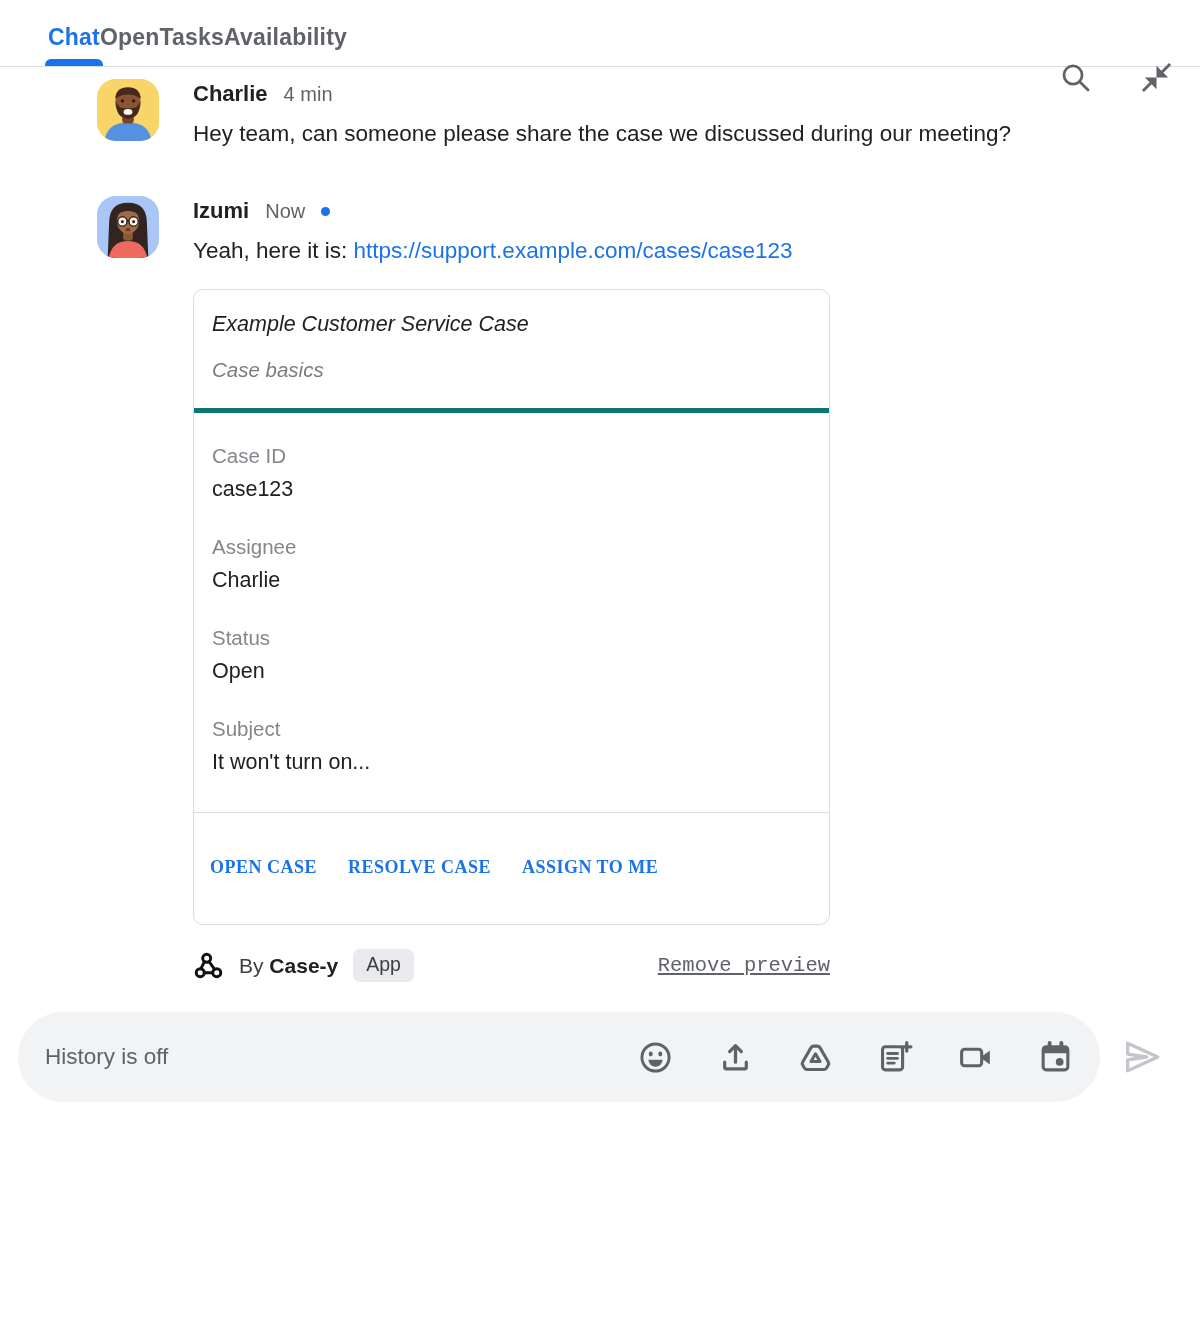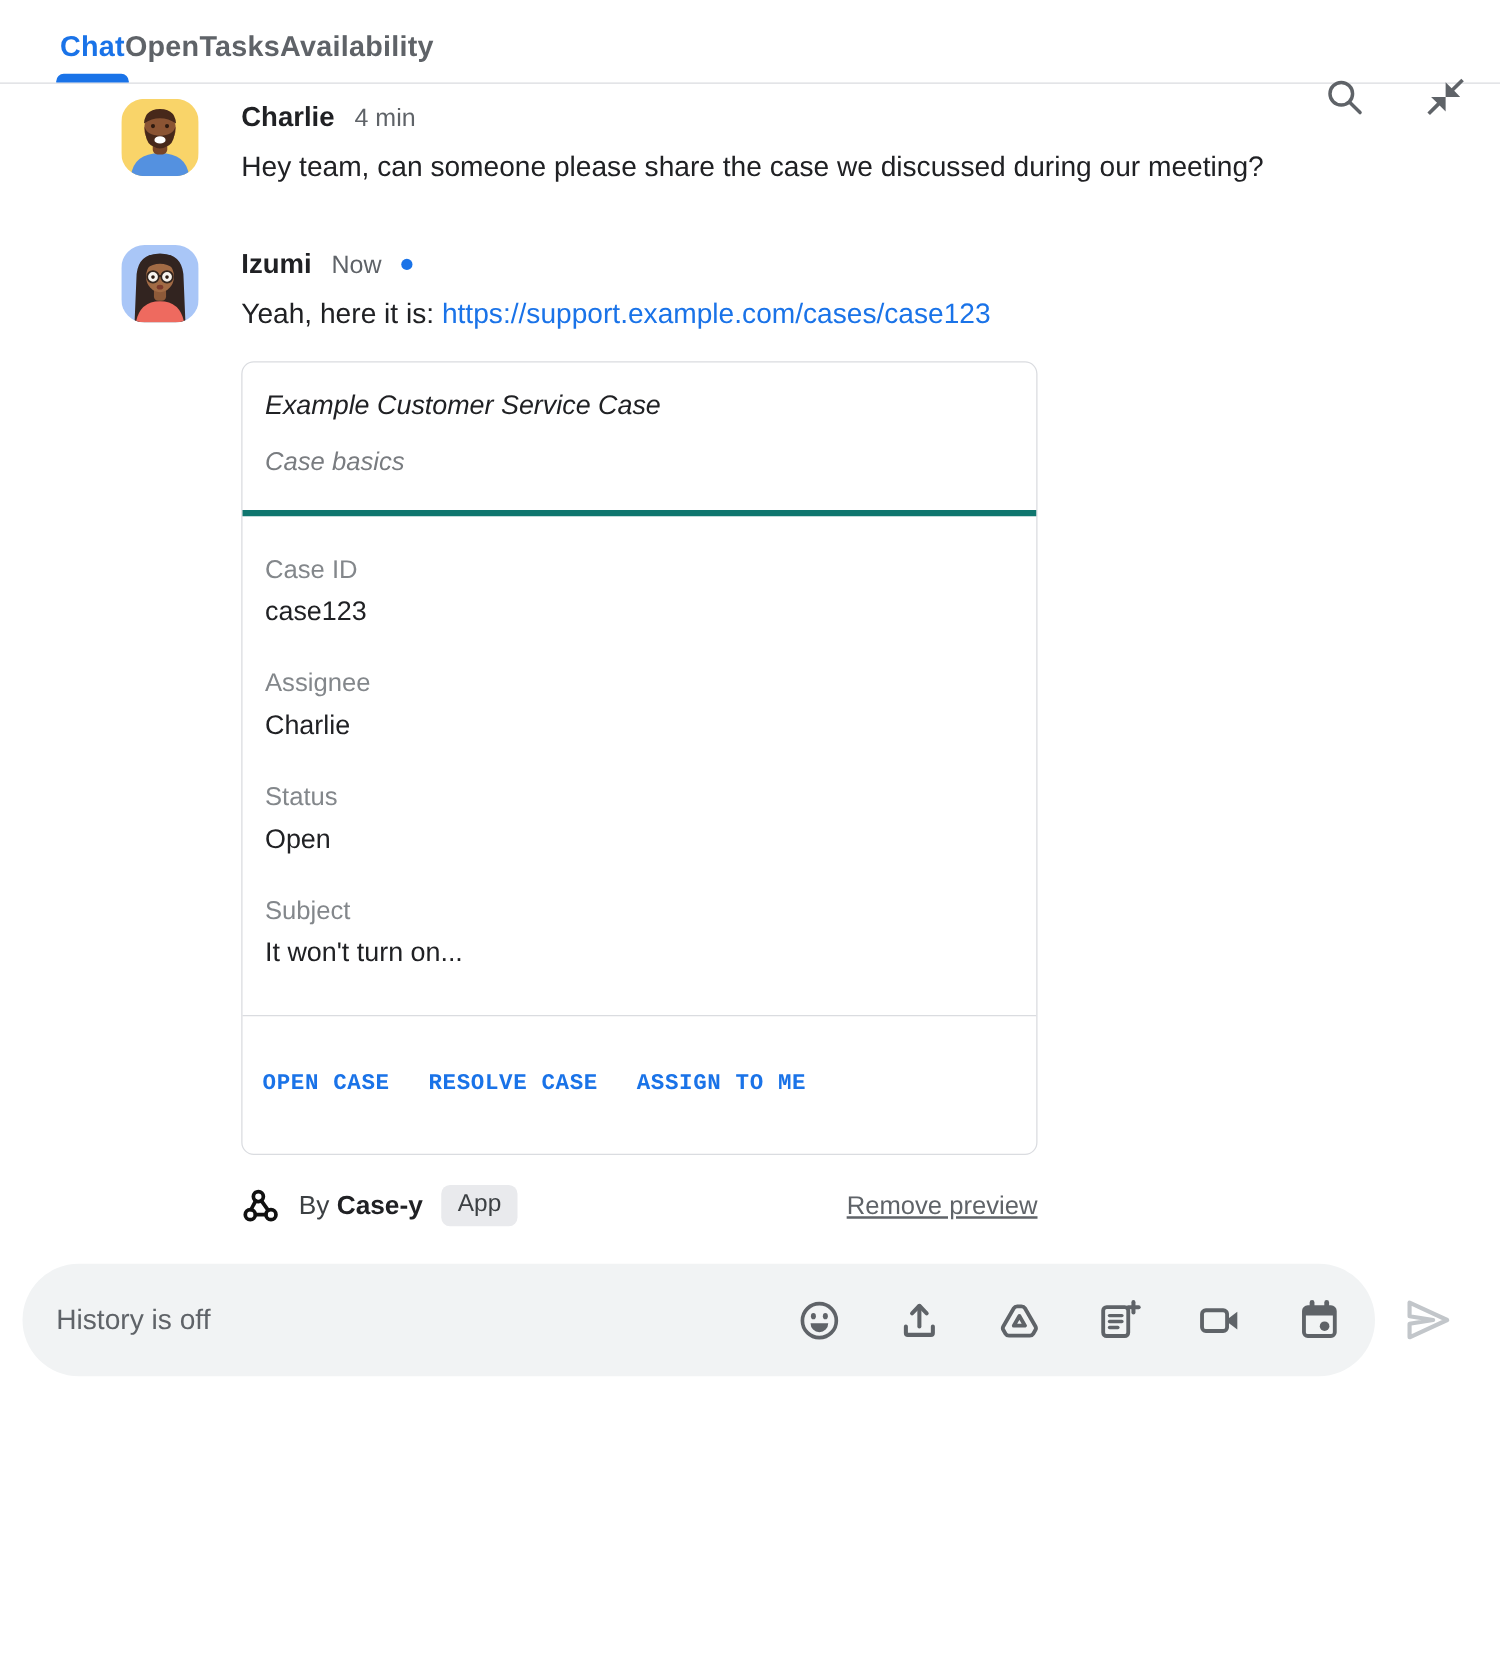--- a/index.html
+++ b/index.html
@@ -45,33 +45,33 @@
   
   .card { margin-top: 18px; width: 637px; border: 1px solid #dadce0; border-radius: 10px; background: #fff; }
   .card-header { padding: 22px 18px 26px 18px; border-bottom: 5px solid #0f766e; font-style: italic; }
   .card-title { font-size: 21.5px; color: #202124; }
   .card-subtitle { margin-top: 21px; font-size: 20.5px; color: #797c80; }
   .card-body { padding: 31px 18px 4px 18px; border-bottom: 1px solid #dadce0; }
   .field { margin-bottom: 33px; }
   .field-label { font-size: 20.5px; color: #83878b; }
   .field-value { margin-top: 9px; font-size: 21.5px; color: #202124; }
   .card-actions { padding: 44px 16px 46px 16px; display: flex; gap: 31px; }
-  .card-action { background: none; border: none; font-family: Liberation Mono, monospace; font-size: 18px; font-weight: bold;
+  .card-action { background: none; border: none; font-family: Liberation Serif, serif; font-size: 18px; font-weight: bold;
                  letter-spacing: 0.5px; color: #1a73e8; cursor: pointer; padding: 0; }
 
   
   .attribution { margin-top: 24px; width: 637px; display: flex; align-items: center; }
   .webhook-wrap { color: #111; margin-right: 15px; display: flex; }
   .webhook-wrap svg { width: 31px; height: 31px; }
   .by-text { font-size: 21px; color: #3c4043; }
   .app-name { font-weight: bold; color: #202124; }
   .app-badge { margin-left: 15px; background: #e9eaed; color: #3c4043; font-size: 19.5px;
                border-radius: 7px; padding: 4px 13px 6px 13px; }
   .attr-spacer { flex: 1; }
-  .remove-preview { background: none; border: none; font-family: Liberation Sans, sans-serif; font-size: 20.5px;
+  .remove-preview { background: none; border: none; font-family: Liberation Mono, monospace; font-size: 20.5px;
                     color: #5f6368; text-decoration: underline; cursor: pointer; padding: 0; margin-left: 18px; }
 
   
   .composer-row { display: flex; align-items: center; margin-top: 30px; padding-left: 18px; }
   .composer-pill { width: 1082px; height: 90px; background: #f1f3f4; border-radius: 45px;
                    display: flex; align-items: center; padding: 0 26px 0 27px; }
   .composer-input { flex: 1; font-size: 22.5px; color: #5f6368; cursor: text; }
   .pill-icons { display: flex; align-items: center; gap: 43px; }
   .pill-icons .icon-btn svg { width: 37px; height: 37px; }
   .send-btn { margin-left: 21px; color: #c2c6ca; }

